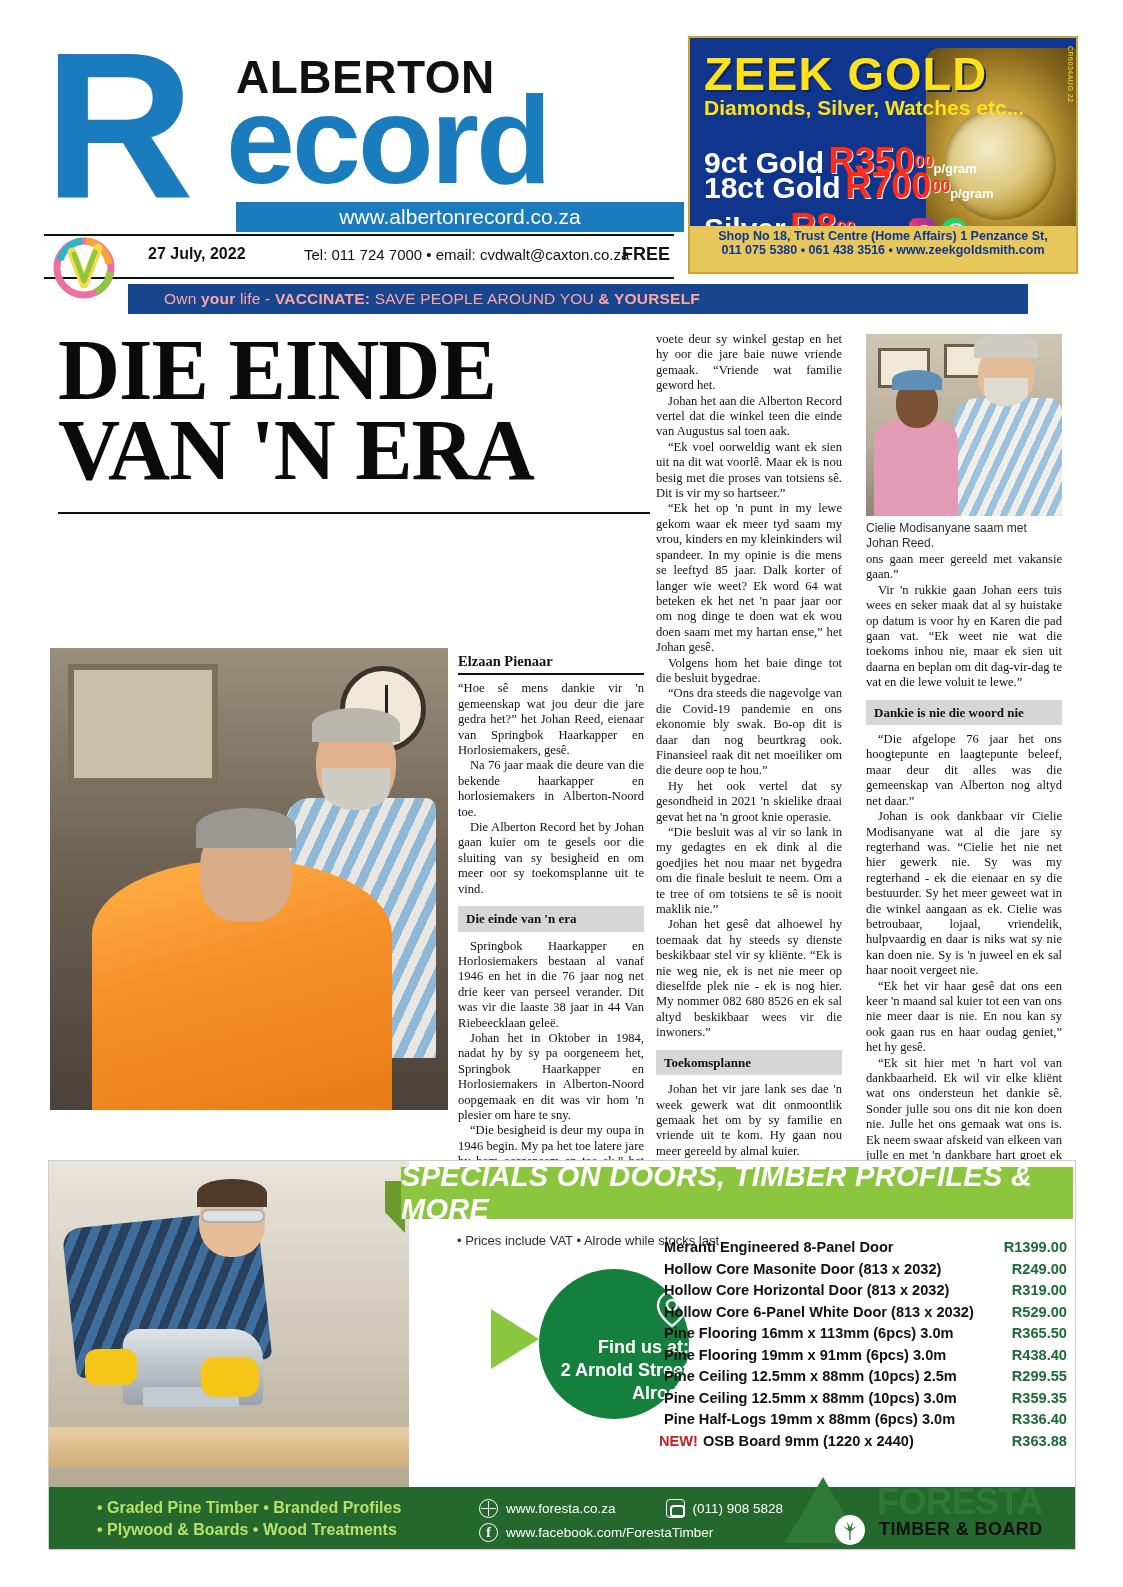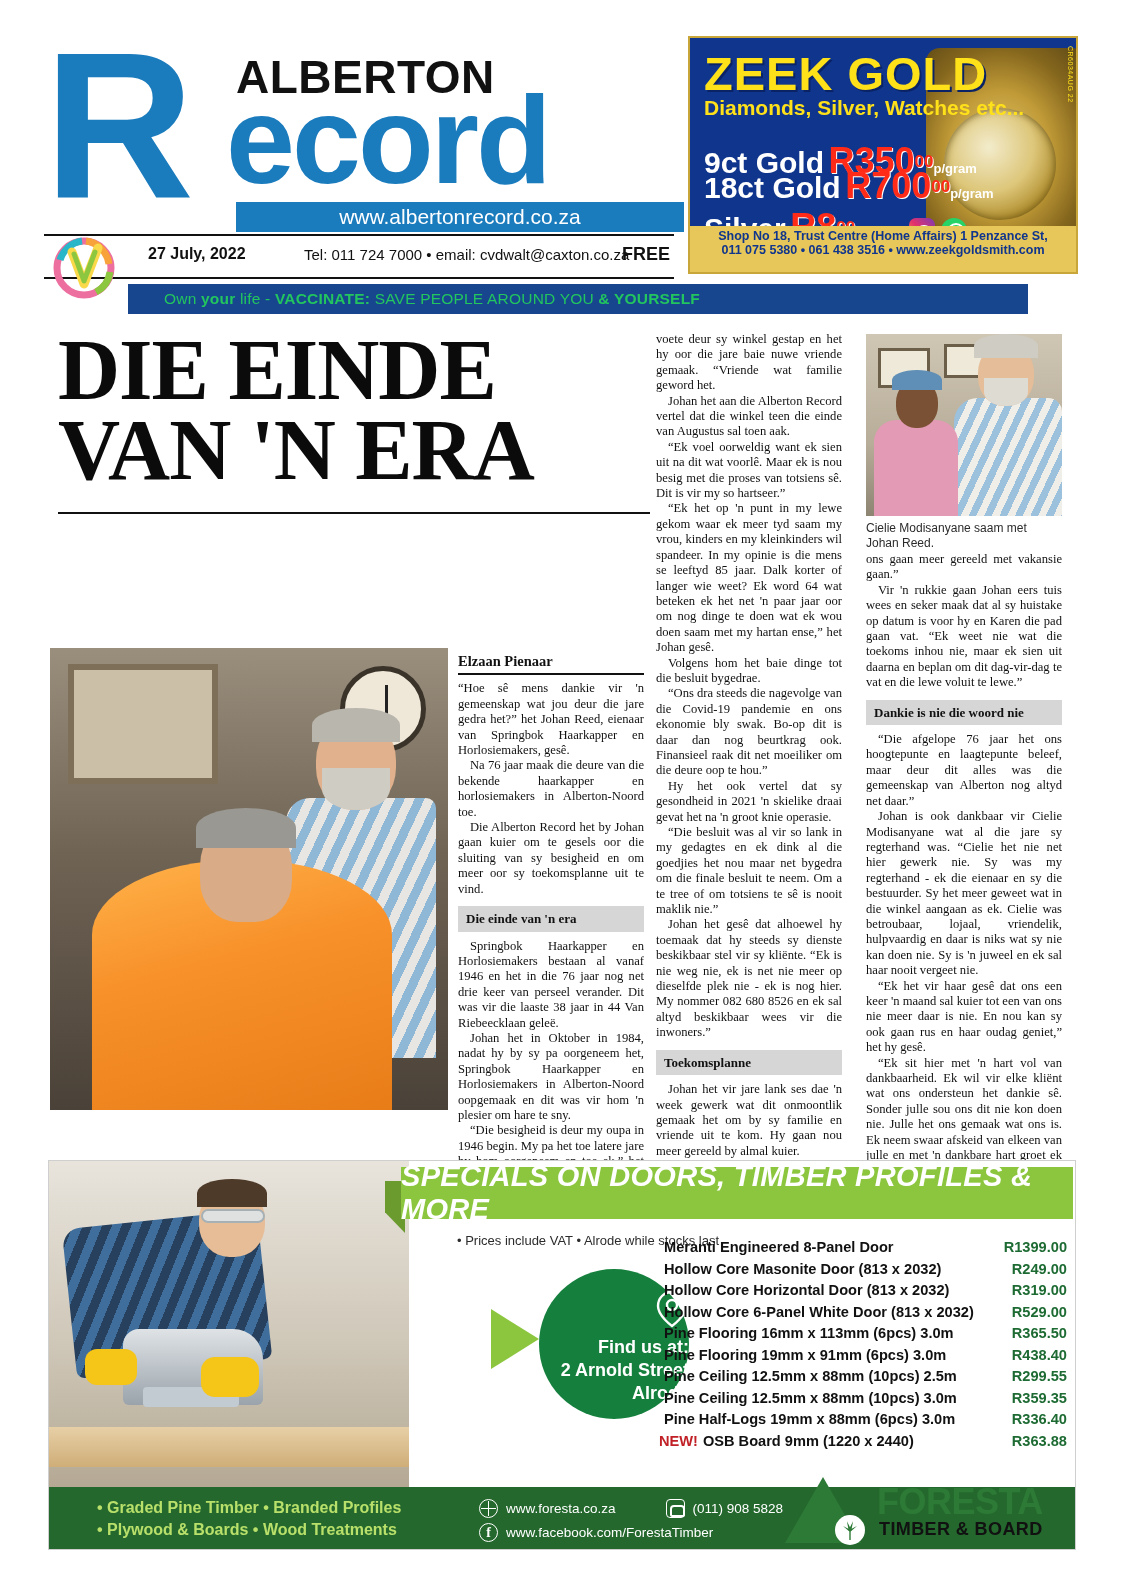--- a/index.html
+++ b/index.html
@@ -59,21 +59,21 @@
   .rule-bot { position: absolute; left: 44px; top: 277px; width: 630px; height: 2px; background: #111; }
 
   
   .vac-logo { position: absolute; left: 52px; top: 236px; width: 64px; height: 64px; }
   .vac-logo svg { display: block; }
 
   .vac-banner {
     position: absolute; left: 128px; top: 284px; width: 900px; height: 30px;
     background: #17468f;
     font-family: "Liberation Sans", sans-serif;
-    color: #22c55e; font-size: 15.5px; line-height: 30px; padding-left: 36px;
+    color: #fca5a5; font-size: 15.5px; line-height: 30px; padding-left: 36px;
     letter-spacing: 0.2px;
   }
   .vac-banner b { font-weight: bold; }
 
   
   .zeek {
     position: absolute; left: 688px; top: 36px; width: 390px; height: 238px;
     background: #10358c; border: 2px solid #c8a63a; overflow: hidden;
   }
   .zeek-watch {

